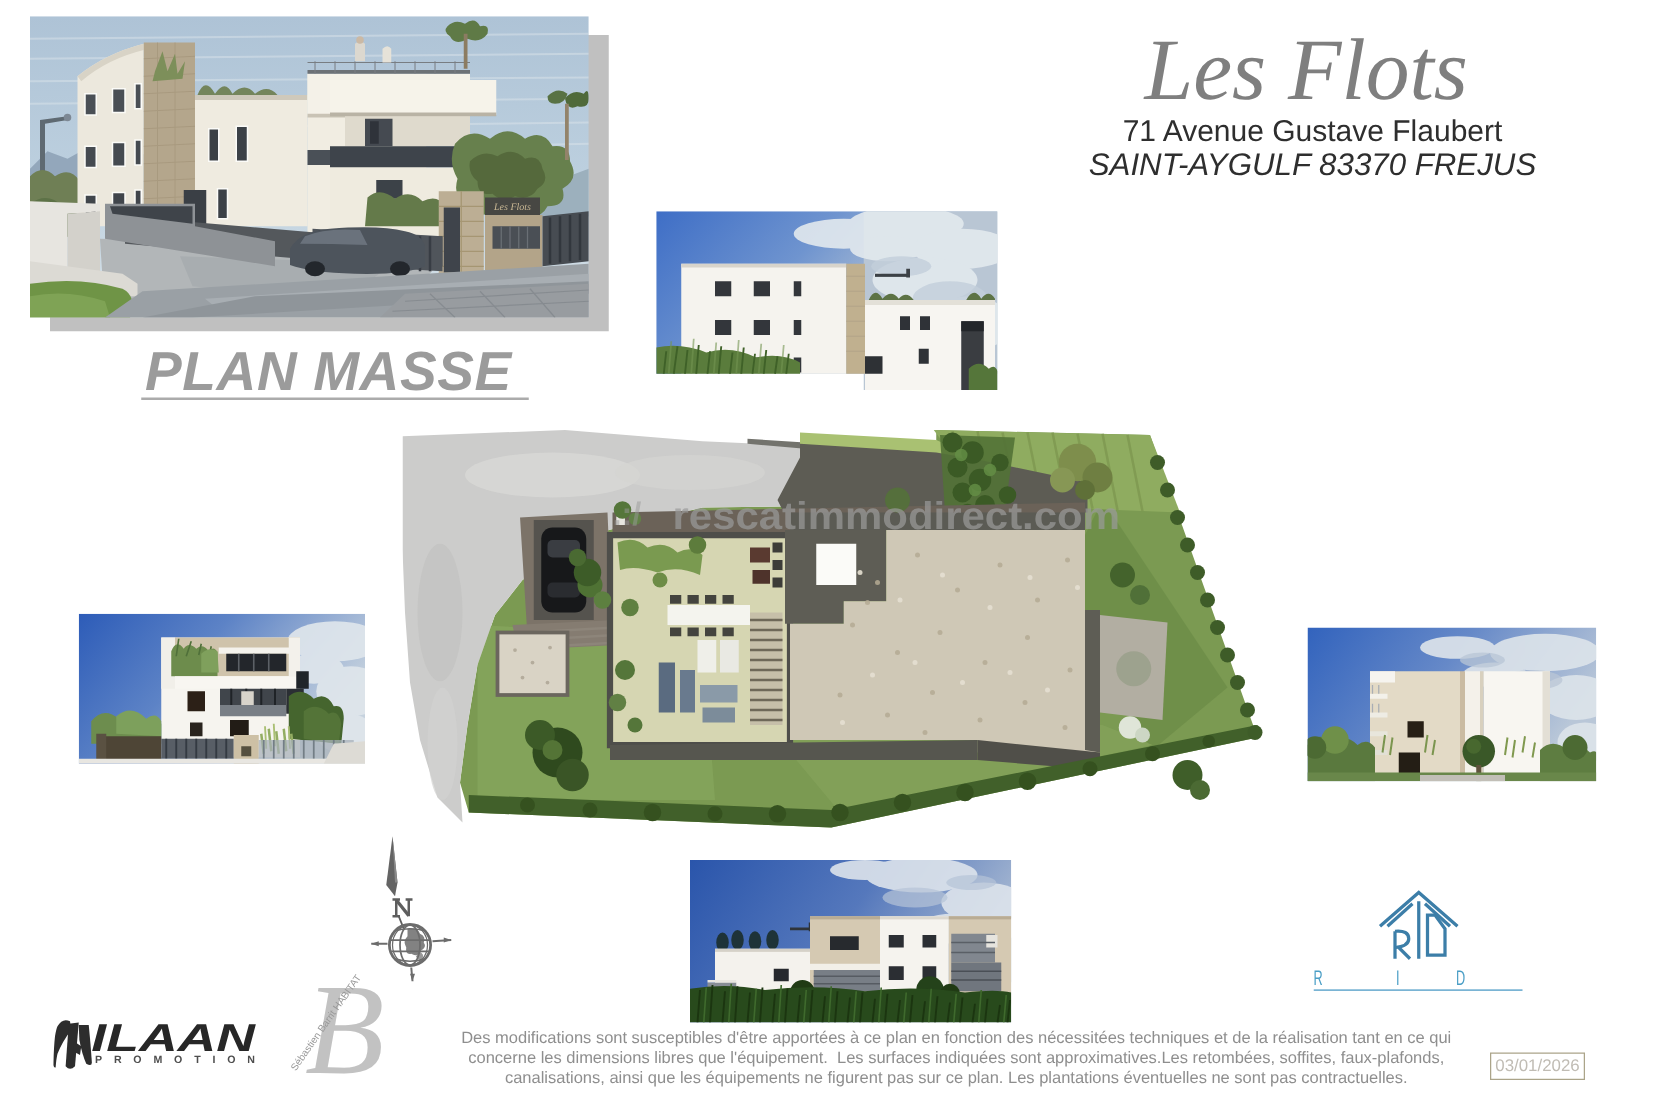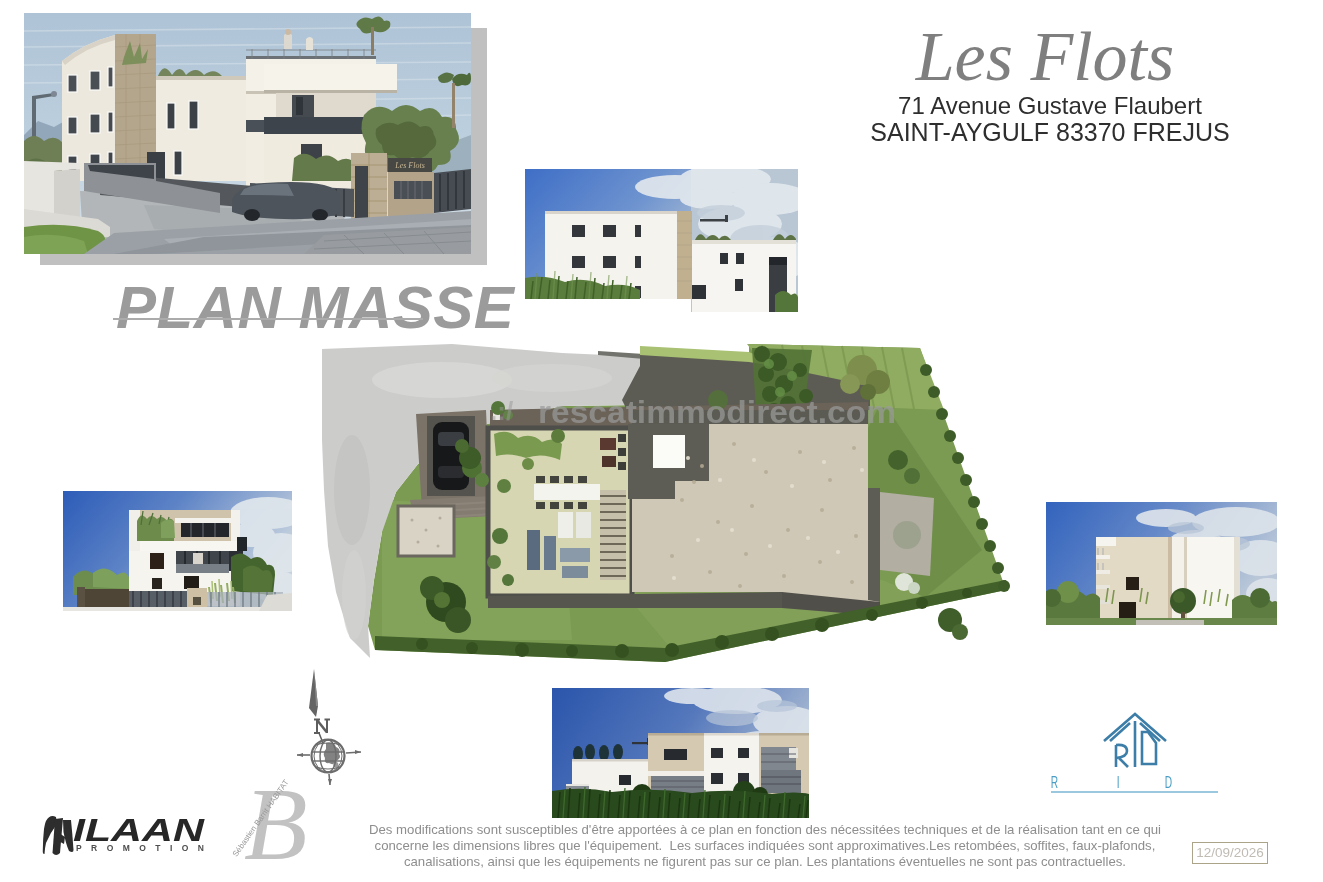--- a/index.html
+++ b/index.html
@@ -872,23 +872,23 @@
   <line x1="211" y1="130" x2="213" y2="107"></line>
       <line x1="231" y1="130" x2="233" y2="104"></line>
   <line x1="251" y1="130" x2="253" y2="108"></line>
  </g>
 </svg>
 
 <div class="abs" style="left:850px;top:17px;width:390px;text-align:center;font-family:'Liberation Serif',serif;font-style:italic;font-size:70px;color:#7f7f7f;">Les Flots</div>
 
 <div class="abs" style="left:845px;top:92px;width:410px;text-align:center;font-size:24px;color:#2e2e2e;">71 Avenue Gustave Flaubert</div>
 
-<div class="abs" style="left:835px;top:118px;width:430px;text-align:center;font-size:25px;color:#2e2e2e;">SAINT-AYGULF 83370 FREJUS</div>
-
-<div class="abs" style="left:116px;top:273px;font-size:60px;font-weight:bold;font-style:italic;color:#9b9b9b;letter-spacing:0.5px;text-align:center;">PLAN MASSE</div>
+<div class="abs" style="left:835px;top:118px;width:430px;text-align:center;font-size:25px;color:#2e2e2e;font-style:italic;">SAINT-AYGULF 83370 FREJUS</div>
+
+<div class="abs" style="left:116px;top:273px;font-size:44px;font-weight:bold;font-style:italic;color:#9b9b9b;letter-spacing:0.5px;text-align:center;">PLAN MASSE</div>
 
 <div class="abs" style="left:113px;top:318px;width:310px;height:2px;background:#ababab;"></div>
 
 <div class="abs" style="left:355px;top:822px;width:820px;text-align:center;font-size:13.2px;line-height:15.9px;color:#8e8e8e;">Des modifications sont susceptibles d'être apportées à ce plan en fonction des nécessitées techniques et de la réalisation tant en ce qui<br>concerne les dimensions libres que l'équipement.&nbsp; Les surfaces indiquées sont approximatives.Les retombées, soffites, faux-plafonds,<br>canalisations, ainsi que les équipements ne figurent pas sur ce plan. Les plantations éventuelles ne sont pas contractuelles.</div>
 
 <svg class="abs" style="left:295px;top:663px;" width="70" height="125" viewBox="0 0 70 125">
 
  <path d="M19,6 L14,45 L21,54 L23,43 Z" fill="#646464"></path>
  <path d="M19,6 L21,43 L23,43 Z" fill="#8a8a8a"></path>
 
@@ -953,13 +953,13 @@
 
  <g fill="#4a9ec6" font-family="Liberation Sans,sans-serif" font-size="17">
   <text x="18" y="88" transform="scale(0.6,1)">R</text>
   <text x="128" y="88" transform="scale(0.6,1)">I</text>
   <text x="208" y="88" transform="scale(0.6,1)">D</text>
  </g>
 
  <line x1="11" y1="92" x2="178" y2="92" stroke="#7ab4d4" stroke-width="1.4"></line>
 </svg>
 
-<div class="abs" style="left:1192px;top:842px;width:74px;height:20px;border:1px solid #aba489;color:#c0bcb4;font-size:13.5px;text-align:center;line-height:20px;">12/09/2026</div>
+<div class="abs" style="left:1192px;top:842px;width:74px;height:20px;border:1px solid #aba489;color:#c0bcb4;font-size:13.5px;text-align:center;line-height:20px;">03/01/2026</div>
 
 </body></html>

